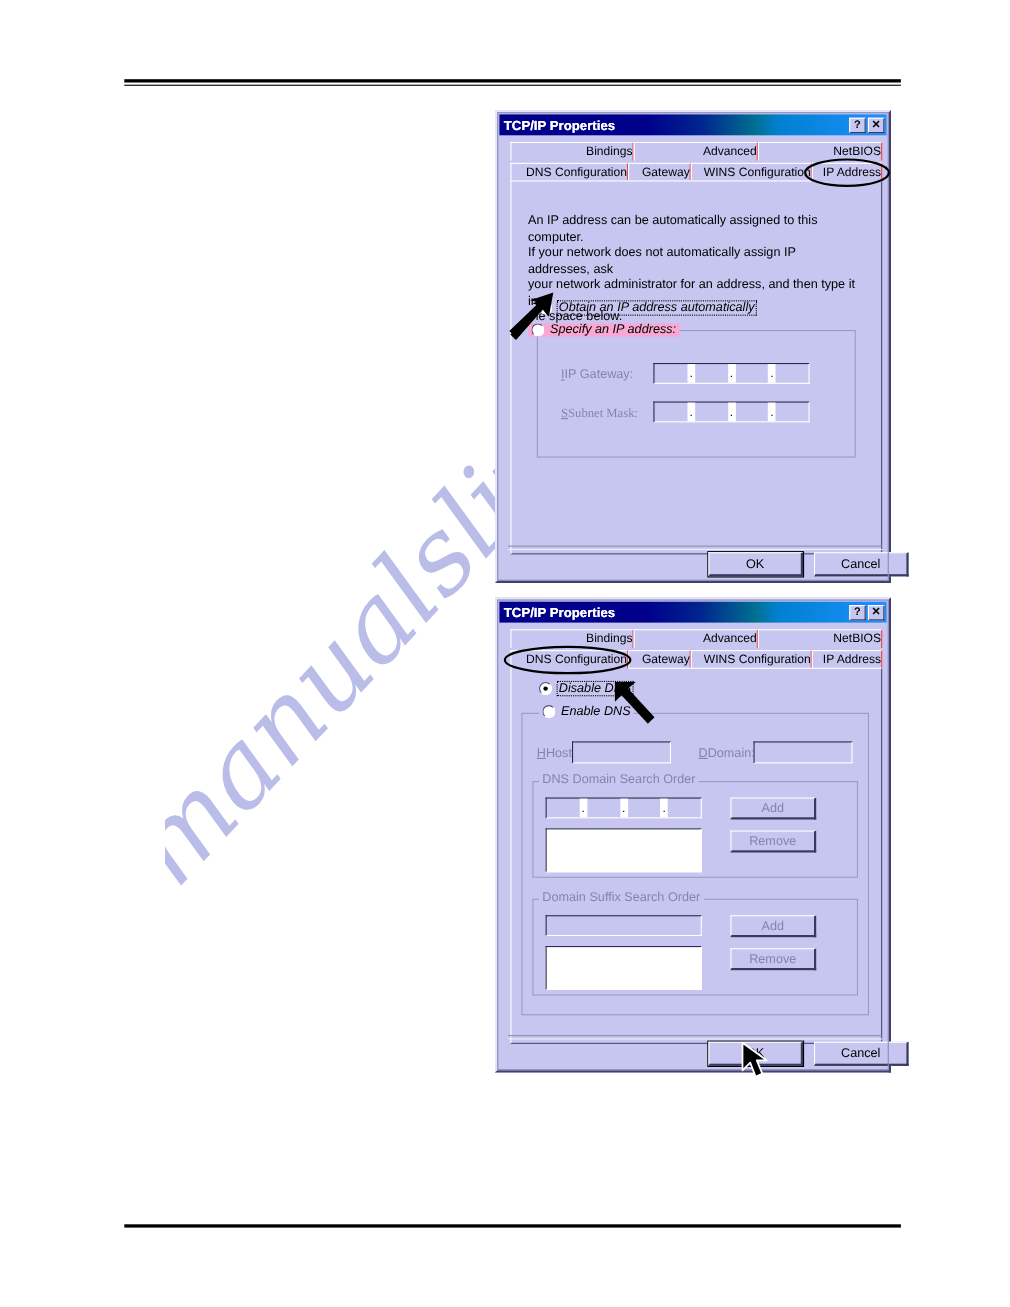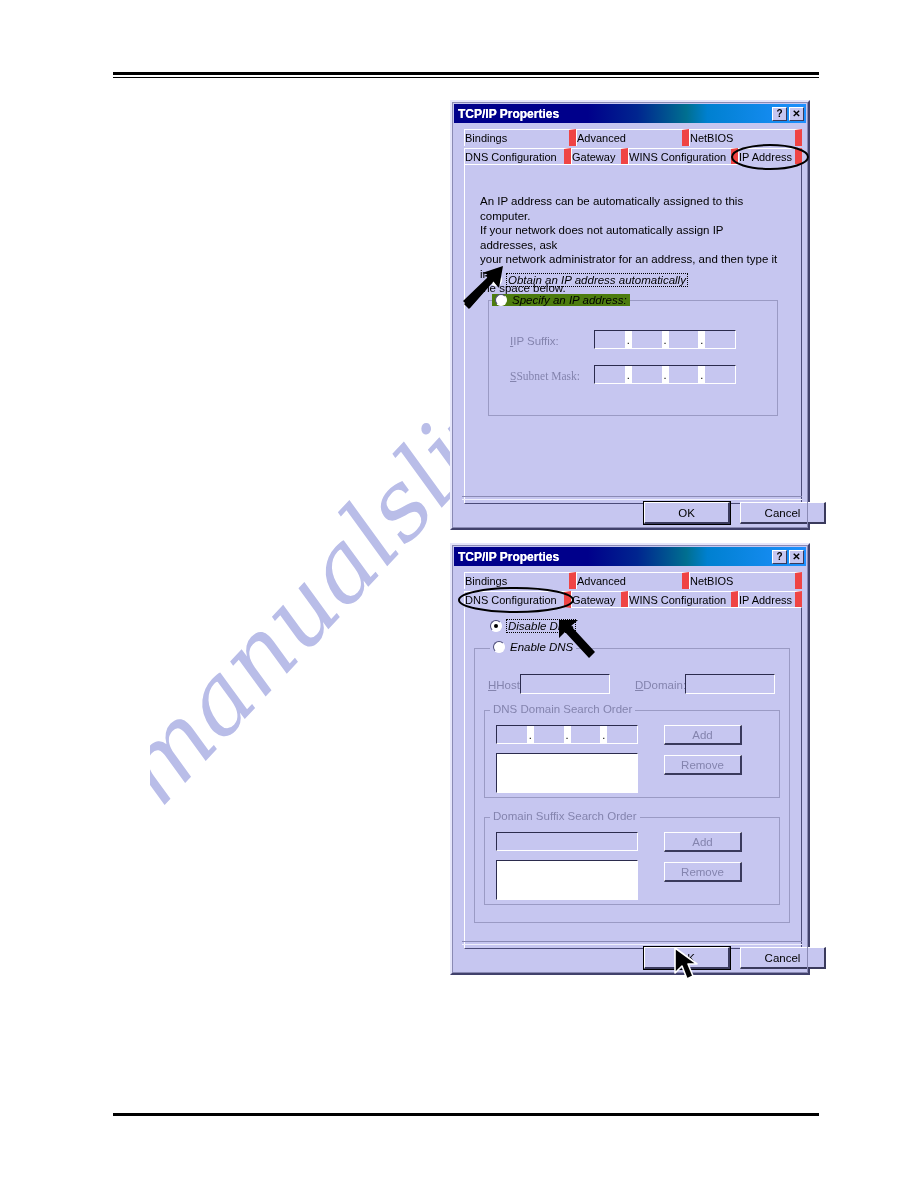--- a/index.html
+++ b/index.html
@@ -114,24 +114,24 @@
   
   .tabrow {
     position: absolute;
     display: flex;
     gap: 0px;
   }
   .tab {
     background: #c6c6f0;
     border-top: 1px solid #ffffff;
     border-left: 1px solid #ffffff;
-    border-right: 7px solid #ef4444;
+    border-right: 1px solid #ef4444;
     height: 17px;
     line-height: 17px;
-    text-align: left;
+    text-align: right;
     font-size: 11px;
     box-sizing: border-box;
     color: #000;
     position: relative;
   }
   .tab.sel {
     background: #c6c6f0;
     border-bottom: 1px solid #c6c6f0;
     z-index: 3;
   }
@@ -325,26 +325,26 @@
 If your network does not automatically assign IP addresses, ask
 your network administrator for an address, and then type it in
 the space below.</div>
 
   <div class="radio" style="left:38px; top:172px;">
     <span class="radio-dot on"></span>
     <span class="radio-label focus">Obtain an IP address automatically</span>
   </div>
 
   <div class="group" style="left:36px; top:198px; width:290px; height:116px;"></div>
-  <div class="radio" style="left:40px; top:192px; background:#4d7c0f; padding:0 3px;align-items:flex-end;">
+  <div class="radio" style="left:28px; top:192px; background:#f9a8d4; padding:0 3px;align-items:flex-end;">
     <span class="radio-dot"></span>
     <span class="radio-label">Specify an IP address:</span>
   </div>
 
-  <div class="glabel" style="left:58px; top:233px;"><span class="u">I</span><span>IP Suffix:</span></div>
+  <div class="glabel" style="left:58px; top:233px;"><span class="u">I</span><span>IP Gateway:</span></div>
   <div class="ipfield" style="left:142px; top:228px; width:142px; height:19px;">
     <span class="ipseg"></span>
     <span class="ipdot">.</span>
     <span class="ipseg"></span>
     <span class="ipdot">.</span>
     <span class="ipseg"></span>
     <span class="ipdot">.</span>
     <span class="ipseg"></span>
   </div>
 

